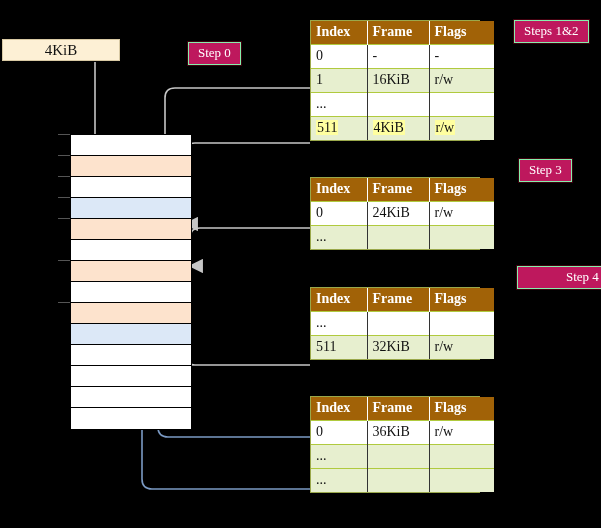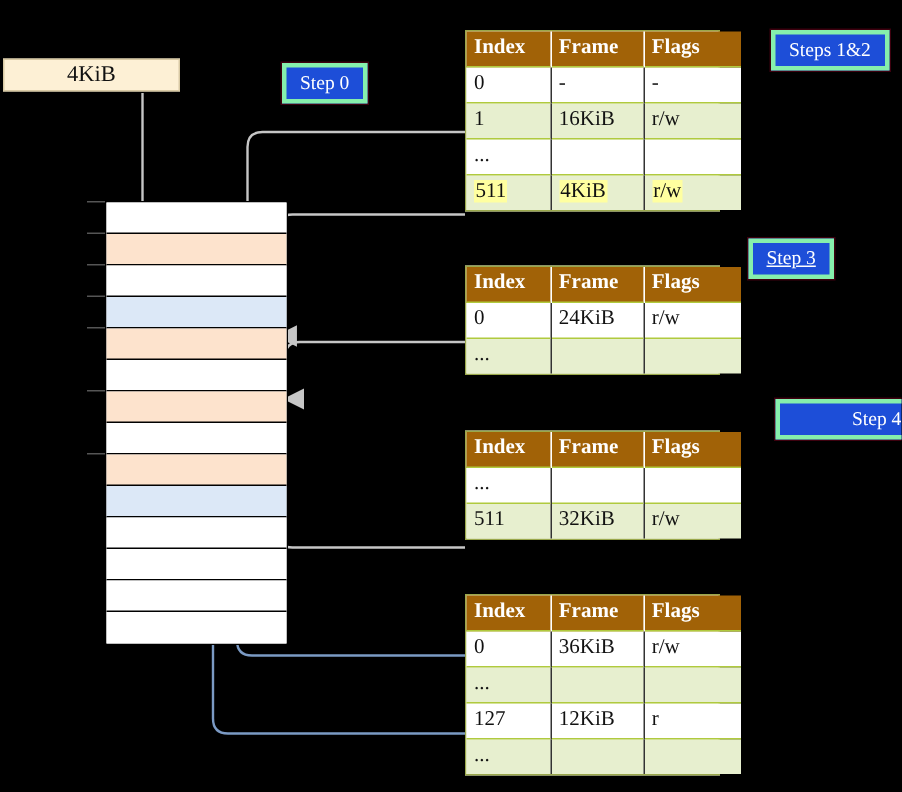--- a/index.html
+++ b/index.html
@@ -20,26 +20,26 @@
     border:1px solid #d8c9a4;
     box-sizing:border-box;
     display:flex;align-items:center;justify-content:center;
     font-size:15px;
     color:#111;
   }
 
   
   .badge{
     position:absolute;
-    background:#1d4ed8;
+    background:#be185d;
     color:#fff;
     font-size:13px;
     padding:3px 9px 4px 9px;
     box-sizing:border-box;
-    border:3px solid #86efac;
+    border:1px solid #86efac;
     white-space:nowrap;
     text-align:center;
     line-height:14px;
     box-shadow:0 0 0 1px #3d000e;
   }
 
   
   #memcol{
     position:absolute;
     left:70px;top:134px;width:120px;
@@ -151,21 +151,21 @@
   </svg>
 
   <div class="vabox" style="left:2px;top:39px;width:118px;height:22px;">
     <span>4KiB</span>
   </div>
 
   <div class="badge" style="left:514px;top:20px;"><span>Steps 1&amp;2</span></div>
 
   <div class="badge" style="left:188px;top:42px;"><span>Step 0</span></div>
 
-  <div class="badge" style="left:499px;top:159px;text-decoration:underline;"><span>Step 3</span></div>
+  <div class="badge" style="left:519px;top:159px;"><span>Step 3</span></div>
 
   <div class="badge" style="left:517px;top:266px;padding-left:48px;"><span>Step 4</span></div>
 
   <div id="memcol">
       <div class="memrow"></div>
       <div class="memrow orange"></div>
       <div class="memrow"></div>
       <div class="memrow blue"></div>
       <div class="memrow orange"></div>
       <div class="memrow"></div>
@@ -283,25 +283,20 @@
           <tr class="plain">
             <td class="colw0">0</td>
             <td class="colw1">36KiB</td>
             <td class="colw2">r/w</td>
           </tr>
           <tr class="alt">
             <td class="colw0">...</td>
             <td class="colw1"></td>
             <td class="colw2"></td>
           </tr>
-          <tr class="plain">
-            <td class="colw0">127</td>
-            <td class="colw1">12KiB</td>
-            <td class="colw2">r</td>
-          </tr>
           <tr class="alt">
             <td class="colw0">...</td>
             <td class="colw1"></td>
             <td class="colw2"></td>
           </tr>
         </tbody>
       </table>
     </div>
 
 </div>

